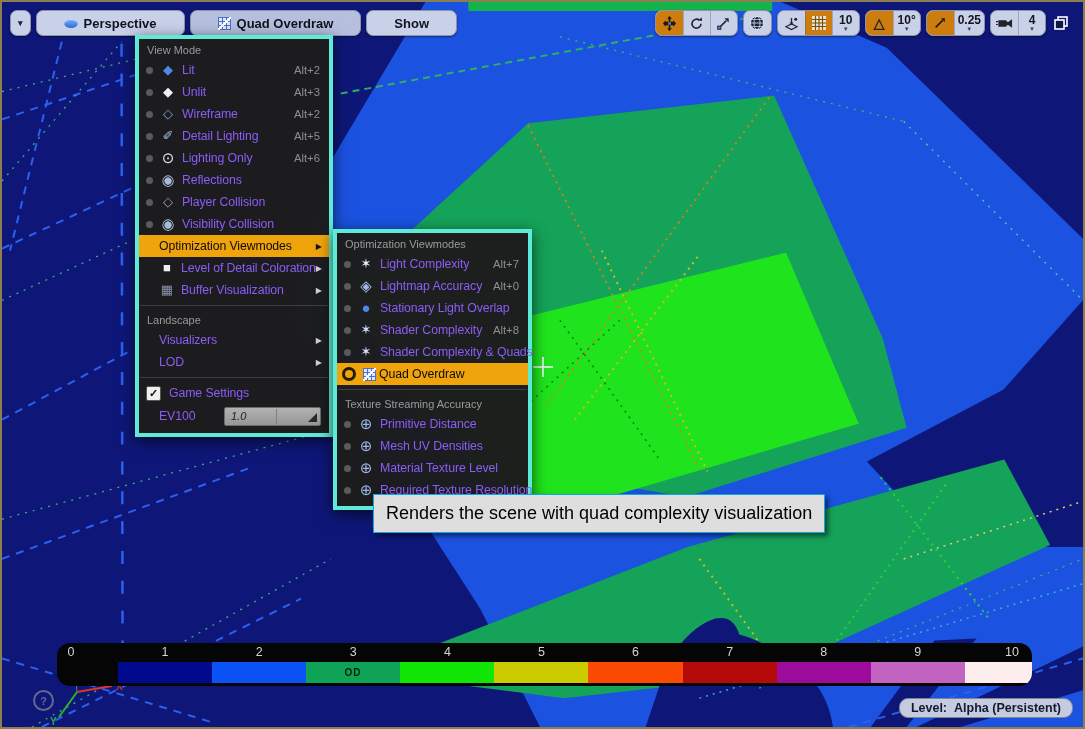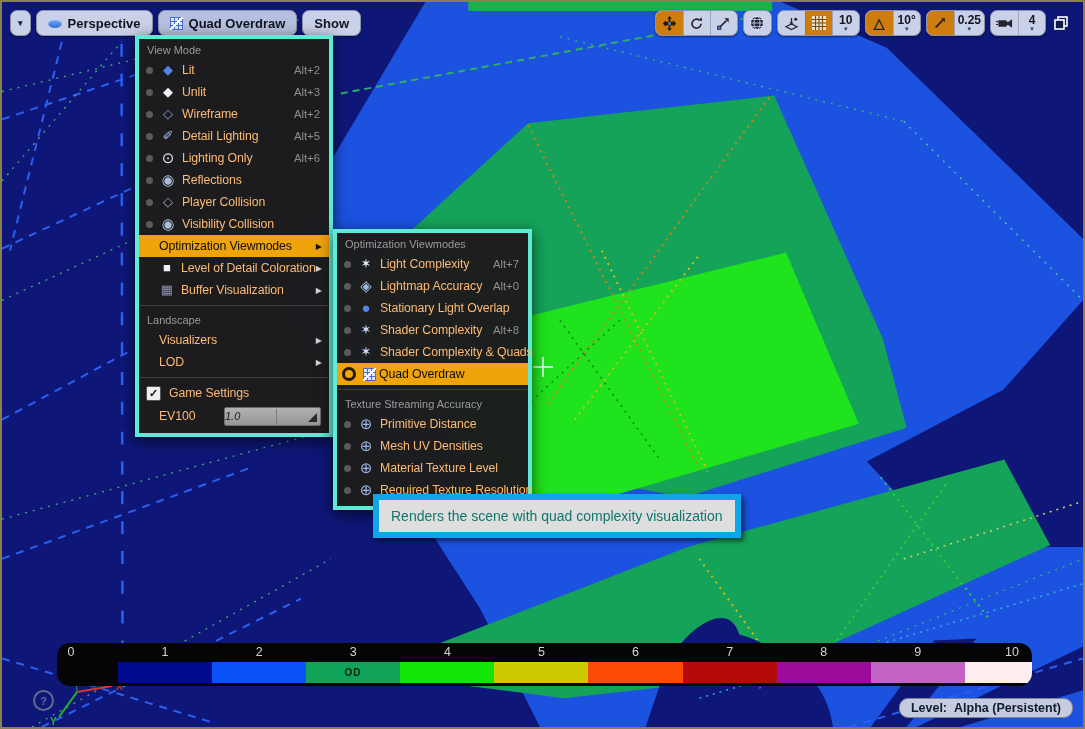--- a/index.html
+++ b/index.html
@@ -3,21 +3,21 @@
 <meta charset="utf-8">
 <style>
   html,body{margin:0;padding:0;background:#222;}
   #stage{position:relative;width:1085px;height:729px;overflow:hidden;
     font-family:"Liberation Sans",sans-serif;
     border:2px solid #8a7f52;box-sizing:border-box;background:#0e1778;}
   svg.scene{position:absolute;left:0;top:0;width:100%;height:100%;}
 
   
   .tl-bar{position:absolute;left:8px;top:8px;display:flex;gap:5px;z-index:20;}
-  .vbtn{height:24px;display:flex;align-items:center;gap:6px;padding:0 11px;
+  .vbtn{height:24px;display:flex;align-items:center;gap:6px;padding:0 27px;
     background:#c9d1e9;border:1px solid #8d93ab;border-radius:7px;
     font-size:13px;font-weight:bold;color:#10131f;box-shadow:0 1px 2px rgba(0,0,0,.45);}
   .vbtn.small{padding:0 7px;}
   .vbtn.pressed{background:#b6bfdd;}
   .caret{font-size:9px;color:#20243a;line-height:1;}
   .lens{width:14px;height:9px;border-radius:50%;background:linear-gradient(#7fb0f2,#2f6bd8);
     box-shadow:inset 0 1px 1px #cfe2ff;}
   .grid-ic{width:13px;height:13px;display:inline-block;flex:none;
     background-color:#dfe7fb;
     background-image:linear-gradient(135deg,transparent 43%,#ffffff 45%,#ffffff 55%,transparent 57%),
@@ -42,48 +42,48 @@
     box-shadow:0 4px 14px rgba(0,0,0,.65);z-index:30;padding:1px 0 5px 0;box-sizing:border-box;}
   #viewmode-menu{left:133px;top:33px;width:198px;}
   #optimization-submenu{left:331px;top:227px;width:199px;}
   .mh{font-size:11px;color:#9a9a9a;padding:4px 8px 3px 8px;}
   .mi{display:flex;align-items:center;height:22px;position:relative;}
   .radio{width:7px;height:7px;border-radius:50%;background:#5a5a5a;margin-left:7px;flex:none;}
   .radio-sel{width:8px;height:8px;border-radius:50%;border:3px solid #241a02;background:#f0a40c;margin-left:5px;flex:none;}
   .ic{width:22px;flex:none;text-align:center;font-size:13px;line-height:22px;margin-left:4px;}
   .ic.big{font-size:15px;}
   .menu .grid-ic{margin-left:7px;}
-  .lbl{font-size:12.3px;color:#fdba74;letter-spacing:-.1px;margin-left:3px;white-space:nowrap;flex:1;}
+  .lbl{font-size:12.3px;color:#8b5cf6;letter-spacing:-.1px;margin-left:3px;white-space:nowrap;flex:1;}
   .sc{font-size:11.3px;color:#8e8e8e;margin:0 9px 0 6px;flex:none;}
   .arrow{font-size:8px;color:#cfcfcf;margin-right:7px;flex:none;}
   .mi.hl{background:#f0a40c;}
   .mi.hl .lbl{color:#0c0c0c;}
   .mi.hl .arrow{color:#111;}
   .pad20{margin-left:20px;}
   .ml17{margin-left:17px;}
   .sep{height:1px;background:#3e3e3e;margin:4px 1px;}
   .c-lit{color:#4f86e8}.c-unlit{color:#eceff5}.c-wire{color:#7fa2e8}.c-dl{color:#a8c0ec}
   .c-lo{color:#e2e6ee}.c-ref{color:#a9bdd9}.c-pc{color:#9aa8c6}.c-vc{color:#a9bdd9}
   .c-lod{color:#eceff5}.c-bv{color:#8a94ac}
   .c-lc{color:#e8eef8}.c-lmd{color:#9fb8e8}.c-slo{color:#4f86e8}.c-shc{color:#cfe0ff}
   .c-tsa{color:#9db7e8;font-size:15px;}
   .chk{width:13px;height:13px;background:#efefef;border:1px solid #555;border-radius:2px;
     margin-left:7px;flex:none;display:flex;align-items:center;justify-content:center;
     font-size:11px;font-weight:bold;color:#141414;line-height:1;}
   .ev-row{height:24px;}
   .spin{width:95px;height:17px;background:linear-gradient(#b2b2b2,#969696);border:1px solid #6b6b6b;
     border-radius:2px;margin:0 8px 0 auto;position:relative;display:flex;align-items:center;flex:none;}
-  .spin-val{font-size:11px;color:#1d1d1d;font-style:italic;}
+  .spin-val{font-size:11px;color:#1d1d1d;padding-left:6px;font-style:italic;}
   .spin-div{position:absolute;left:54%;top:1px;bottom:1px;width:1px;background:#7d7d7d;}
   .spin-grip{position:absolute;right:3px;bottom:3px;width:0;height:0;
     border-style:solid;border-width:0 0 9px 9px;border-color:transparent transparent #2a2a2a transparent;}
 
   
-  .tooltip{position:absolute;left:371px;top:492px;background:#dedede;border:6px solid #0ea5e9;
-    box-shadow:3px 3px 5px rgba(0,0,0,.55);padding:8px 12px;font-size:14px;color:#0f766e;
+  .tooltip{position:absolute;left:371px;top:492px;background:#dedede;border:1px solid #0ea5e9;
+    box-shadow:3px 3px 5px rgba(0,0,0,.55);padding:8px 12px;font-size:18px;color:#000000;
     z-index:40;white-space:nowrap;}
 
   
   .legend{position:absolute;left:55px;top:641px;width:975px;height:43px;background:#050505;
     border-radius:13px;overflow:hidden;z-index:15;}
   .legend-nums{position:absolute;top:2px;left:0;right:6px;display:flex;justify-content:space-between;}
   .legend-nums span{width:28px;text-align:center;font-size:12.5px;color:#d4d4d4;}
   .legend-swatches{position:absolute;top:19px;left:61px;display:flex;height:21px;}
   .legend-swatches div{width:94.1px;height:21px;flex:none;}
   .od{position:absolute;left:282px;top:24px;width:28px;text-align:center;

